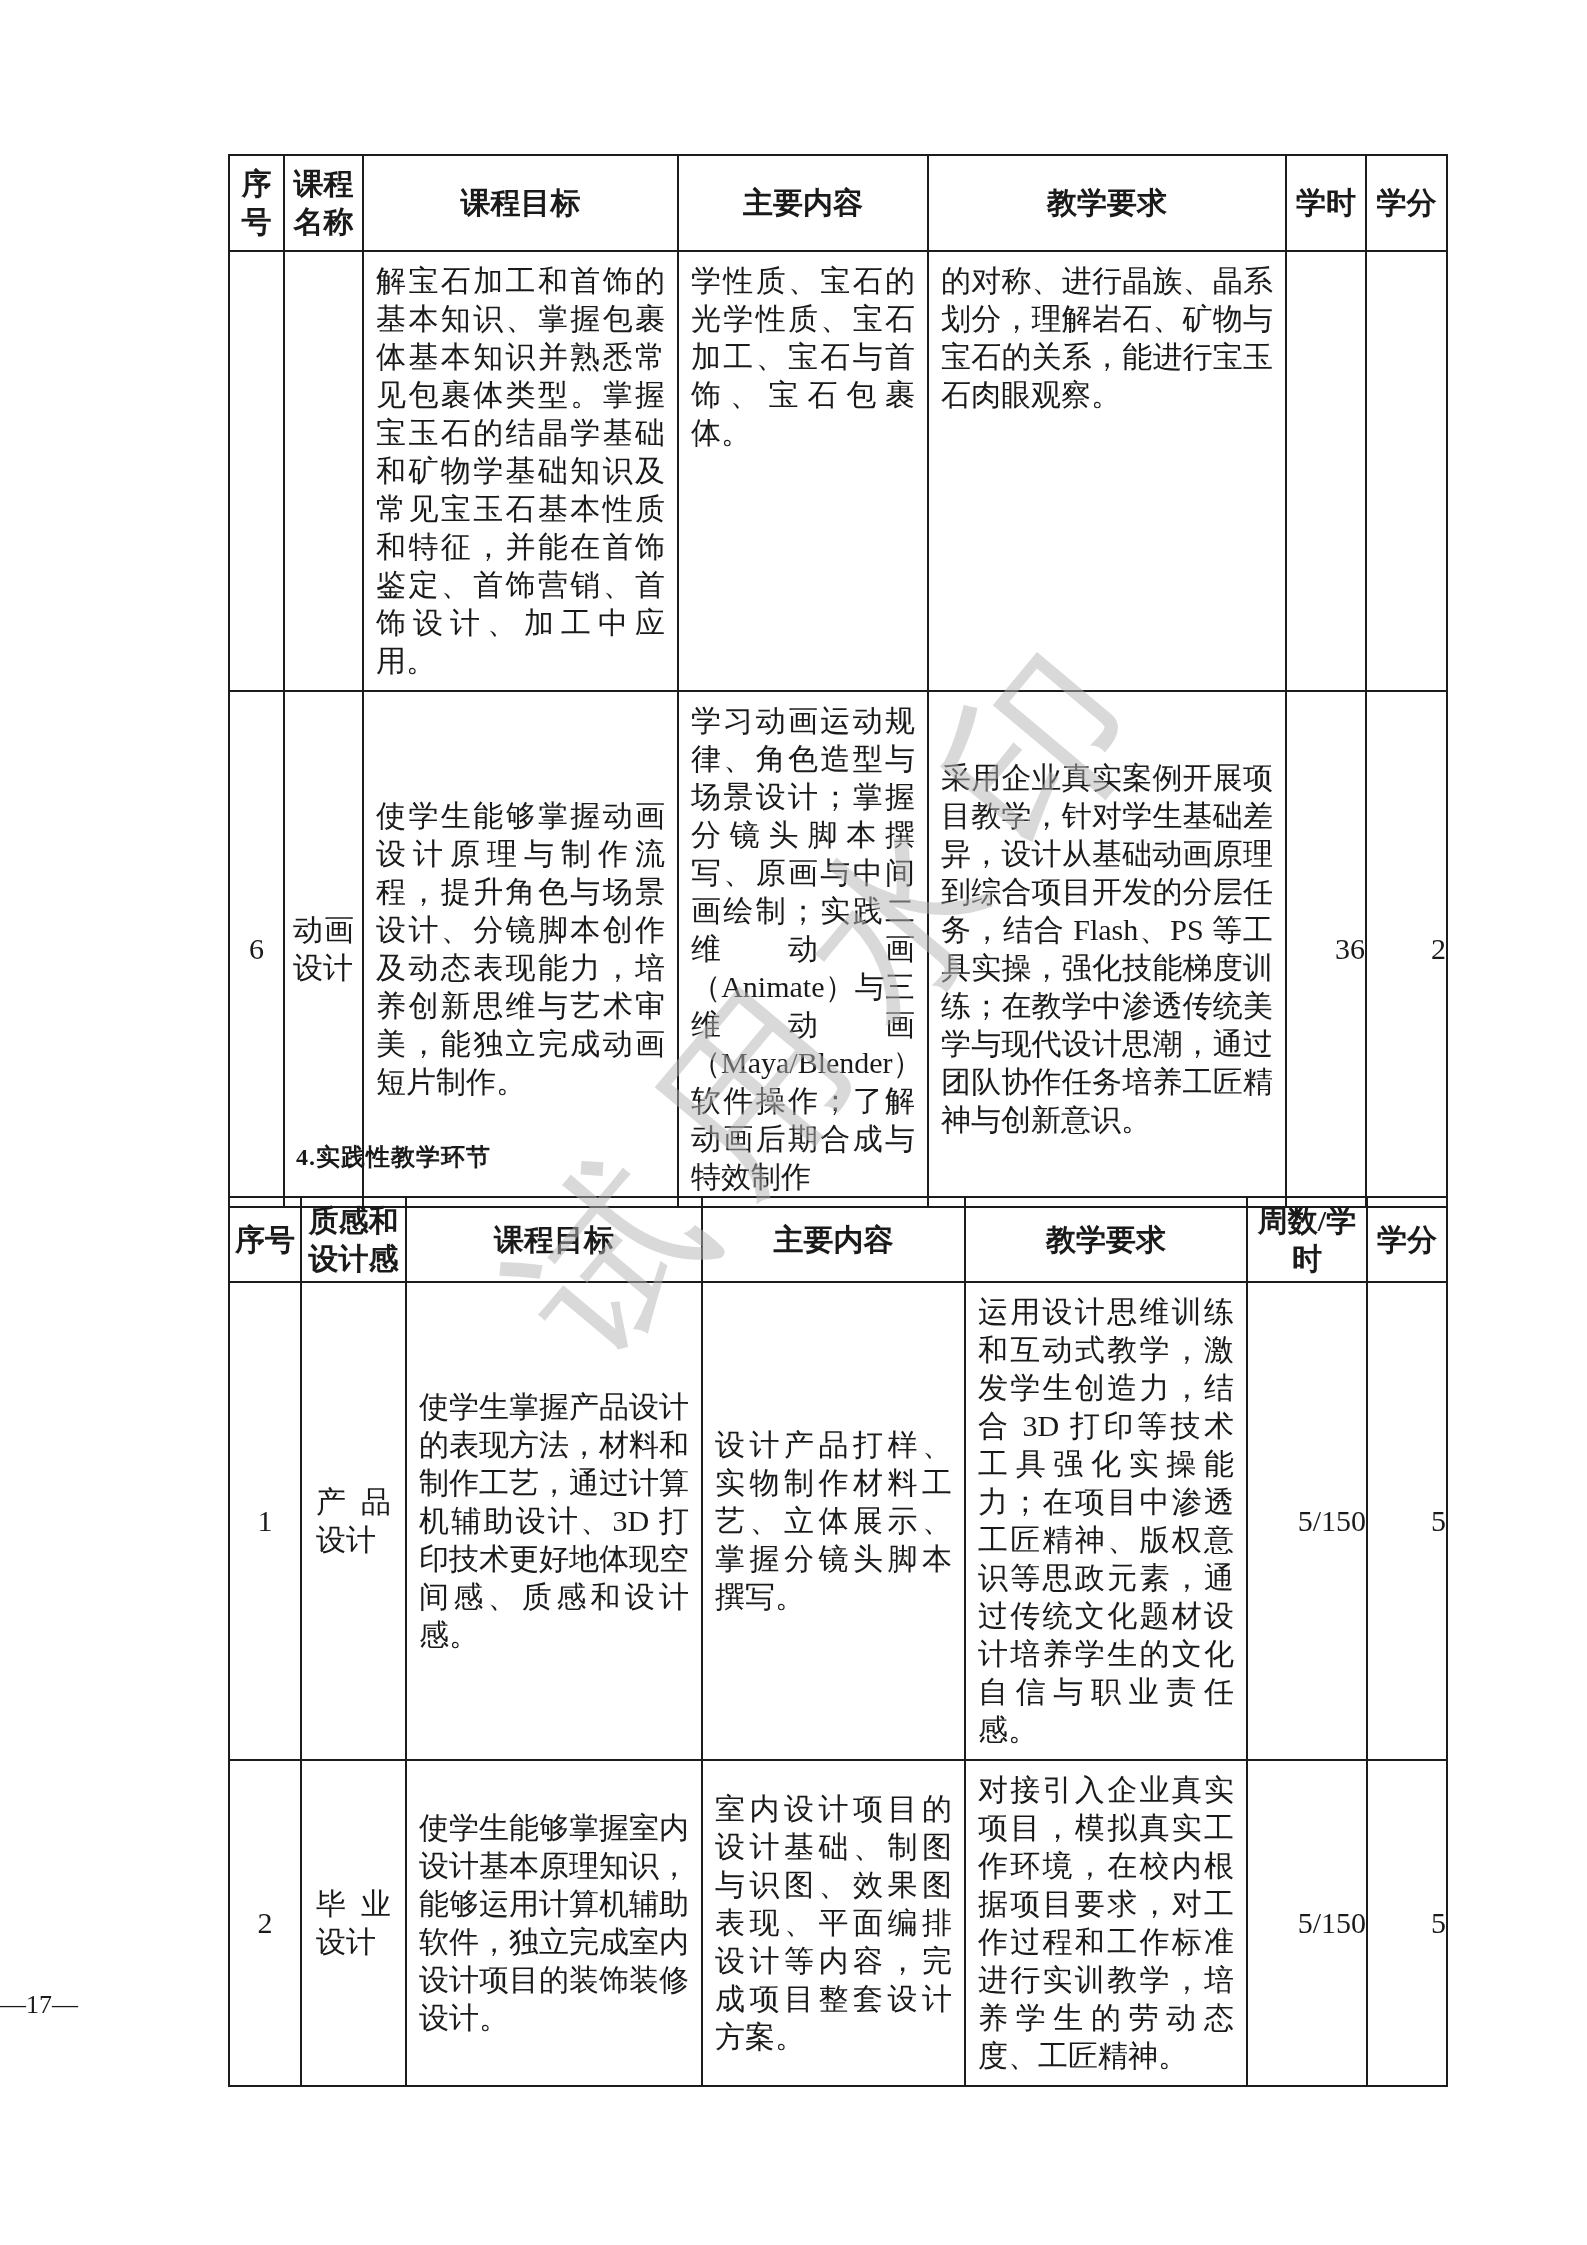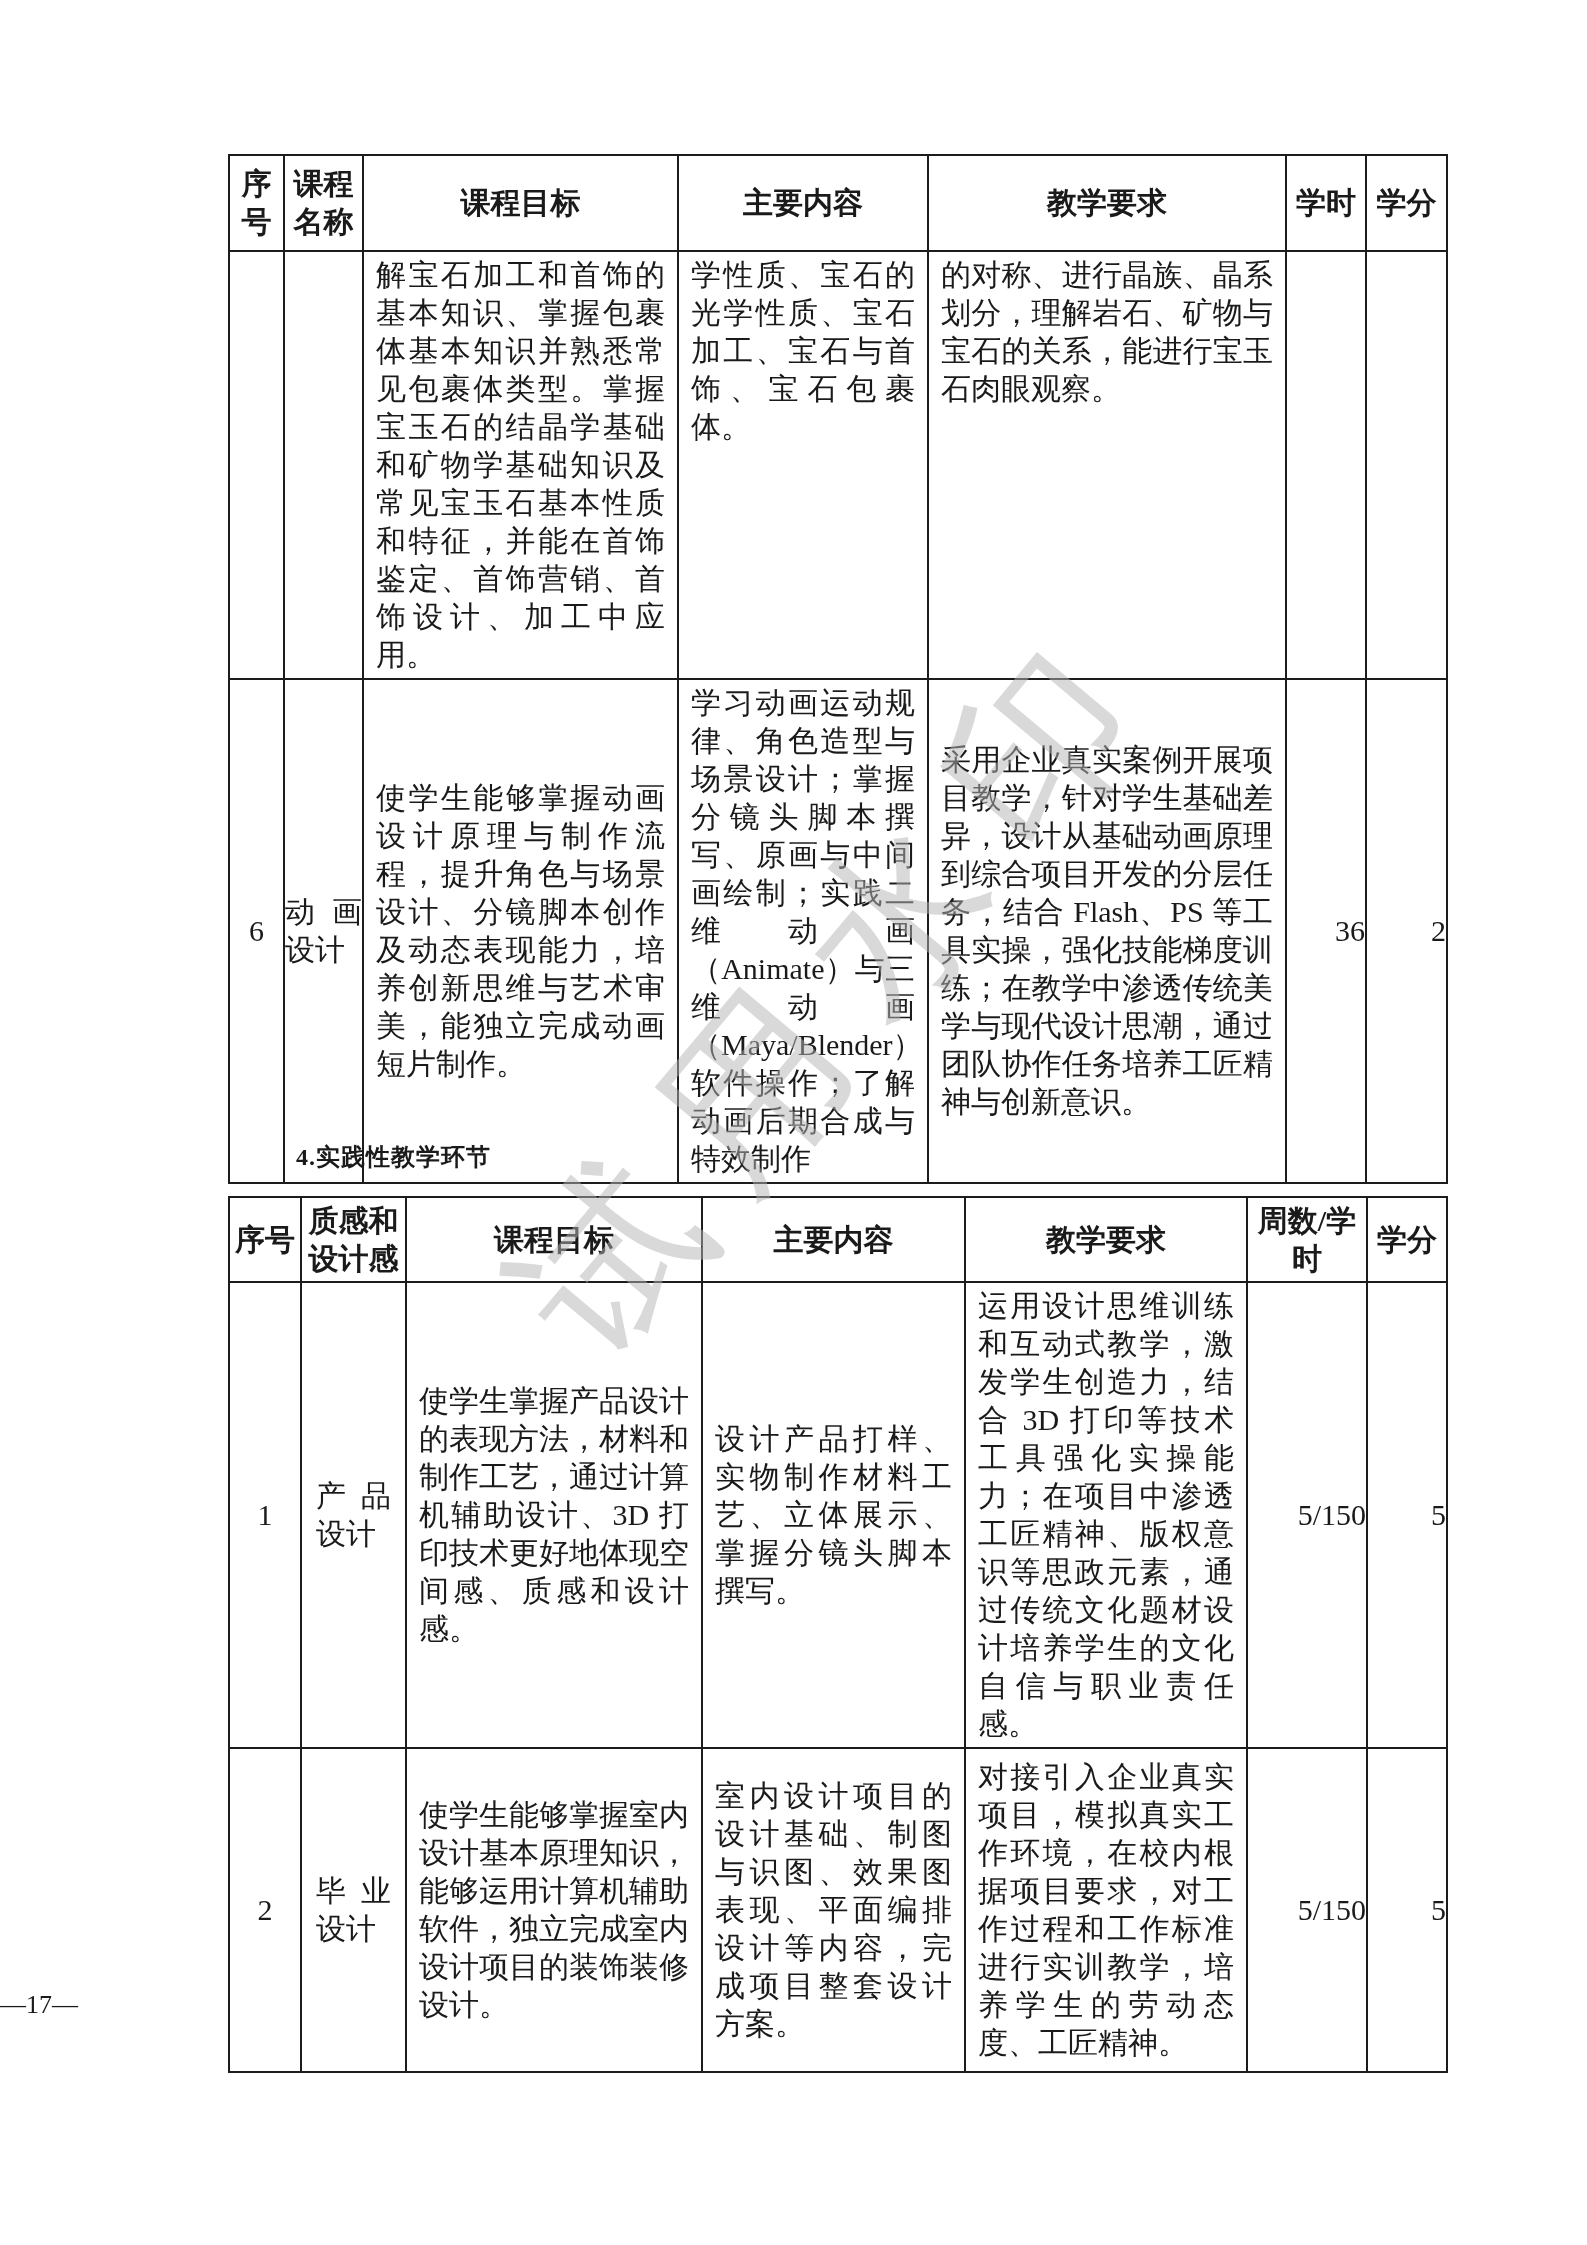--- a/index.html
+++ b/index.html
@@ -34,26 +34,26 @@
     padding:0;
   }
   #table1 tr.hdr{height:96px;}
   #table1 tr.r1{height:367px;}
   #table1 tr.r2{height:500px;}
   #table2 tr.hdr{height:85px;}
   #table2 tr.p1{height:460px;}
   #table2 tr.p2{height:324px;}
   td.c-text{
     text-align:justify;
-    padding:4px 12px;
+    padding:10px 12px;
     margin-top:12px;
   }
   tr.vtop td{vertical-align:top;}
   td.c-no{text-align:center;padding:0;}
-  td.c-name{text-align:justify;padding:0 0;}
+  td.c-name{text-align:justify;padding:0 8px;}
   #table2 td.c-name{padding:0 14px;margin-left:44px;}
   td.c-num{text-align:right;padding:0;}
   #section-heading{
     position:absolute;
     left:296px;top:1141px;
     font-size:24px;
     font-weight:bold;
     font-family:"Liberation Serif","DejaVu Serif",serif;
     letter-spacing:1px;
   }

